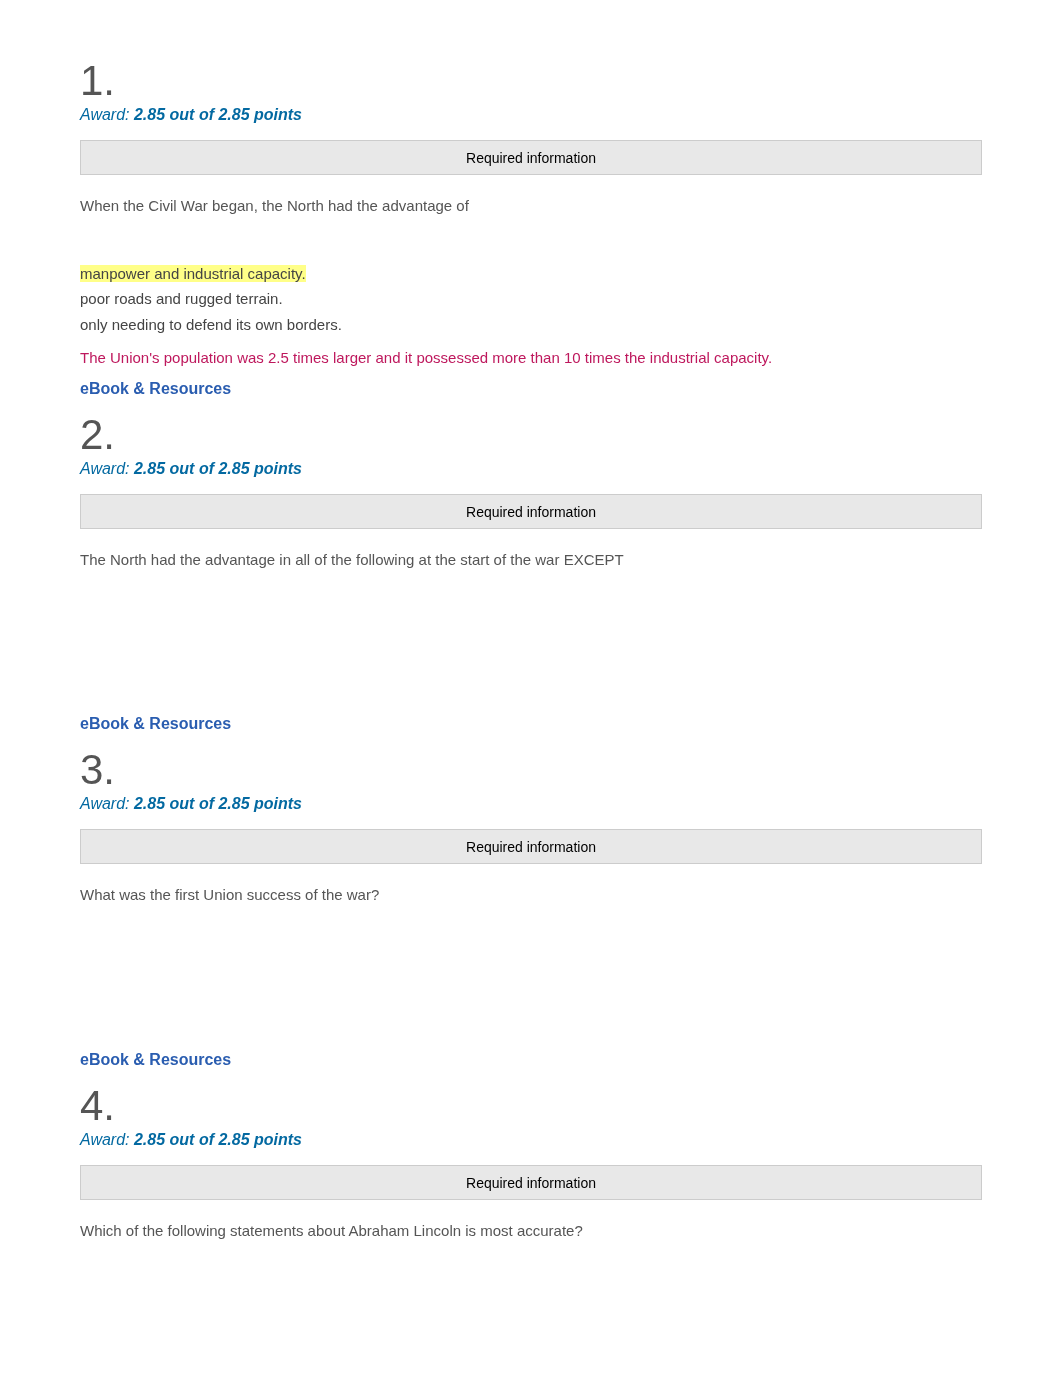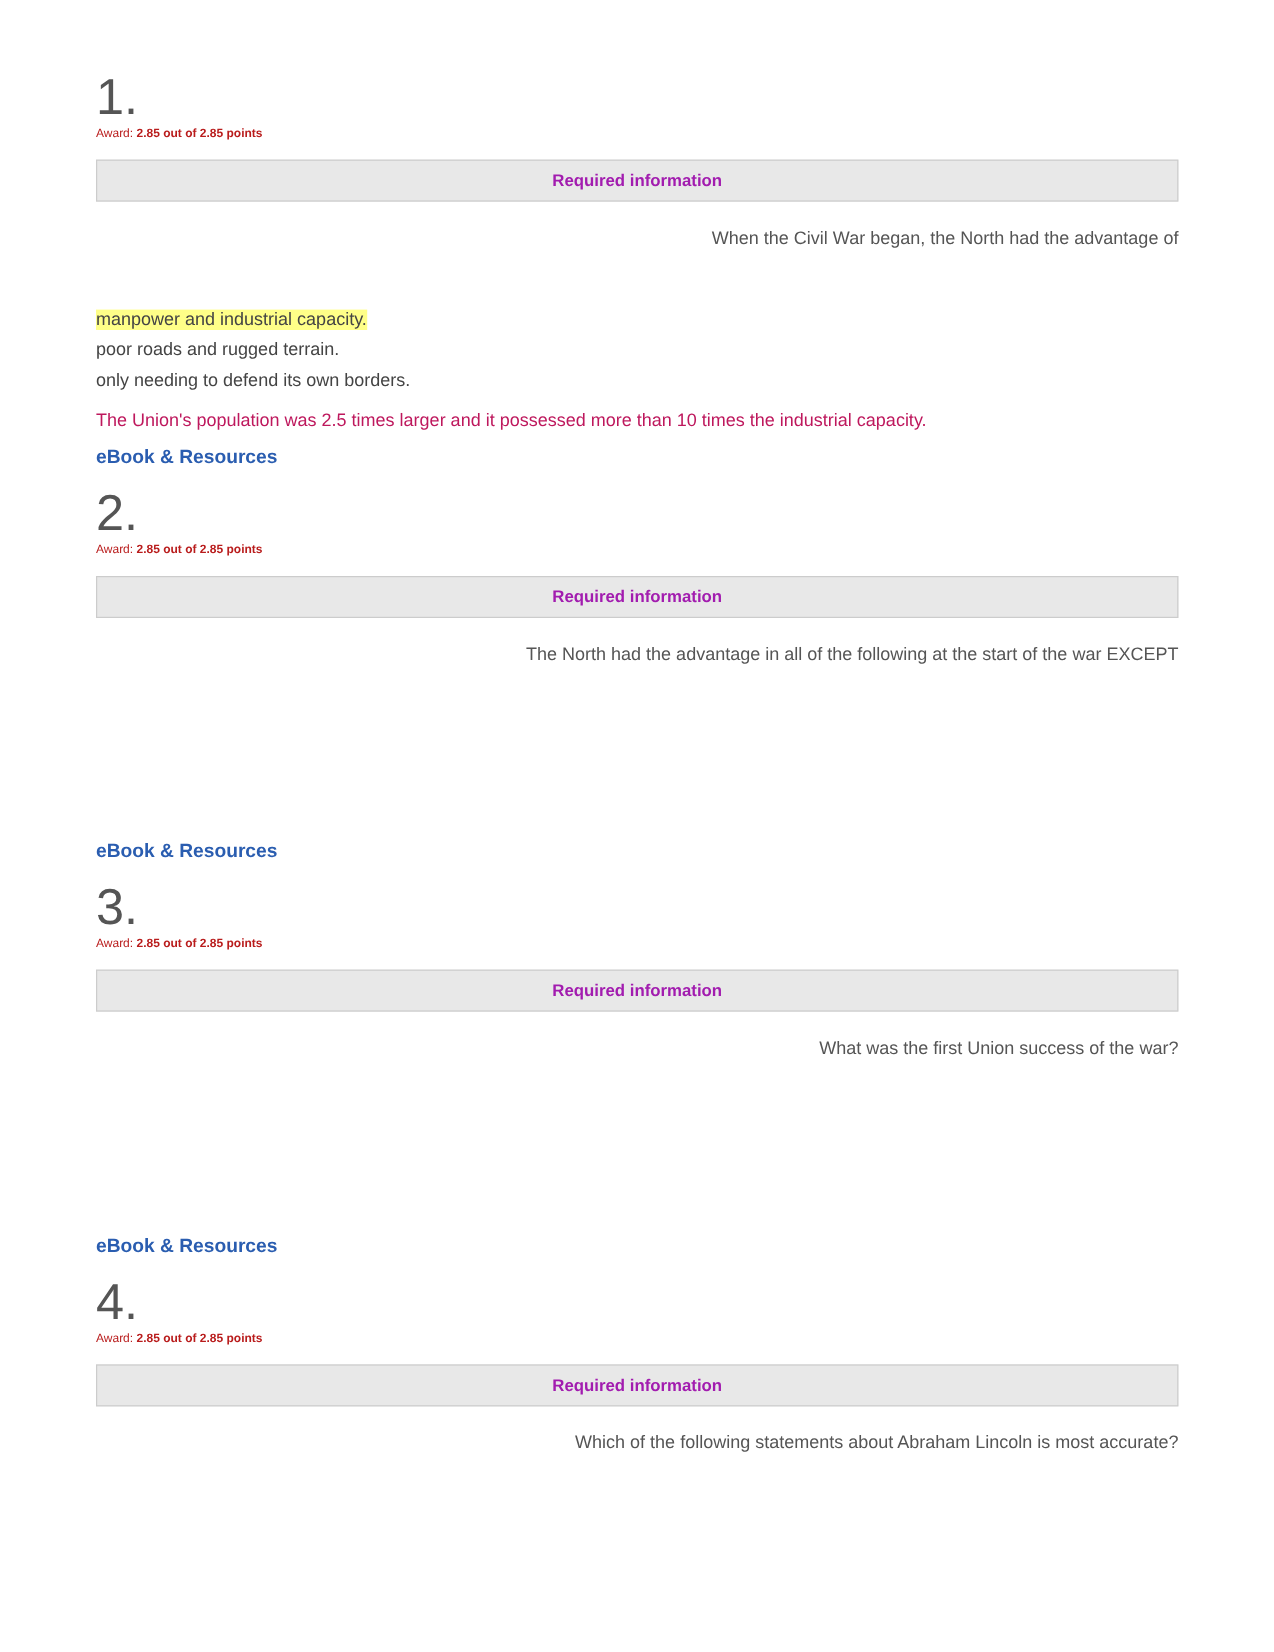--- a/index.html
+++ b/index.html
@@ -19,49 +19,49 @@
 
     .question-number {
       font-size: 42px;
       color: #555;
       font-weight: 300;
       line-height: 1;
       margin-bottom: 4px;
     }
 
     .award-line {
-      font-size: 10px;
-      color: #b91c1c;
+      font-size: 16px;
+      color: #0369a1;
       margin-bottom: 16px;
+      font-style: italic;
     }
 
     .award-line strong {
       font-weight: bold;
     }
 
     .required-info-bar {
       background-color: #e8e8e8;
       border: 1px solid #ccc;
       text-align: center;
       padding: 8px 0;
       margin-bottom: 20px;
     }
 
     .required-info-bar span {
-      color: #a21caf;
-      font-weight: bold;
+      color: #000000;
+      font-weight: normal;
       font-size: 14px;
     }
 
     .question-text {
       font-size: 15px;
       color: #555;
       margin-bottom: 14px;
       line-height: 1.5;
-      text-align: right;
     }
 
     .answer-list {
       list-style: none;
       margin-bottom: 10px;
       margin-top: 43px;
     }
 
     .answer-list li {
       font-size: 15px;

